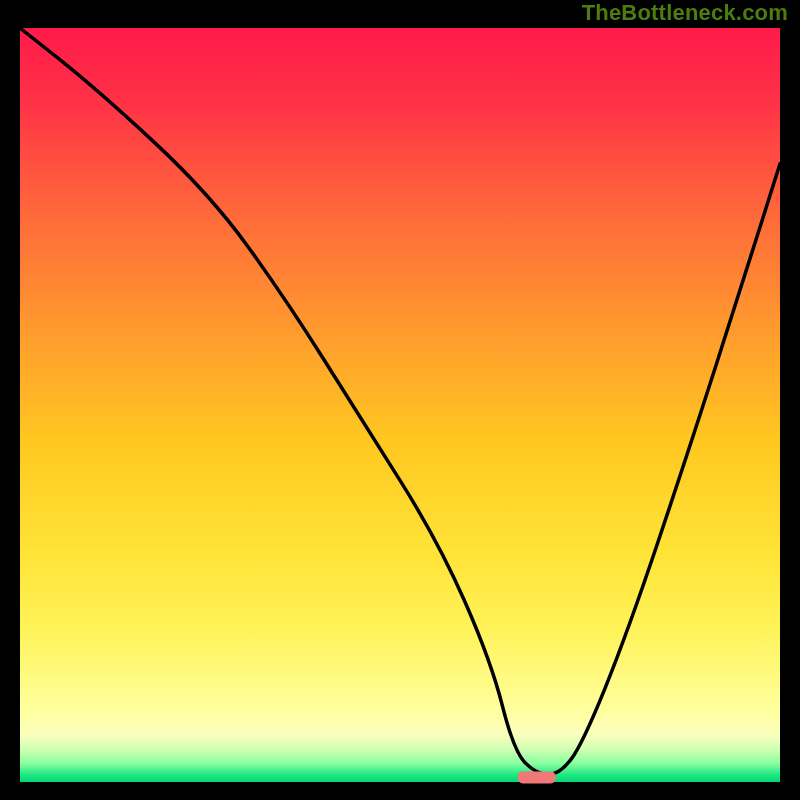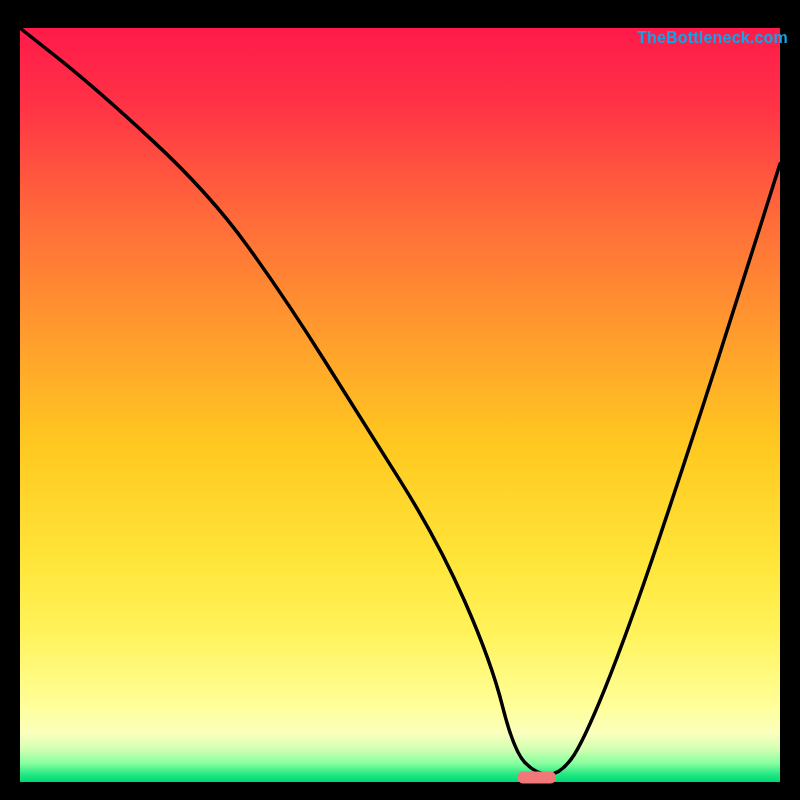--- a/index.html
+++ b/index.html
@@ -13,26 +13,25 @@
   .stage {
     position: relative;
     width: 800px;
     height: 800px;
   }
   .watermark {
     position: absolute;
     top: 0;
     right: 12px;
     font-family: Arial, Helvetica, sans-serif;
-    font-size: 16px;
+    font-size: 22px;
     font-weight: bold;
-    color: #0ea5e9;
+    color: #4d7c0f;
     letter-spacing: 0.2px;
     user-select: none;
-    margin-top: 29px;
   }
   svg.plot {
     position: absolute;
     inset: 0;
     width: 800px;
     height: 800px;
   }
   .curve {
     fill: none;
     stroke: #000;

